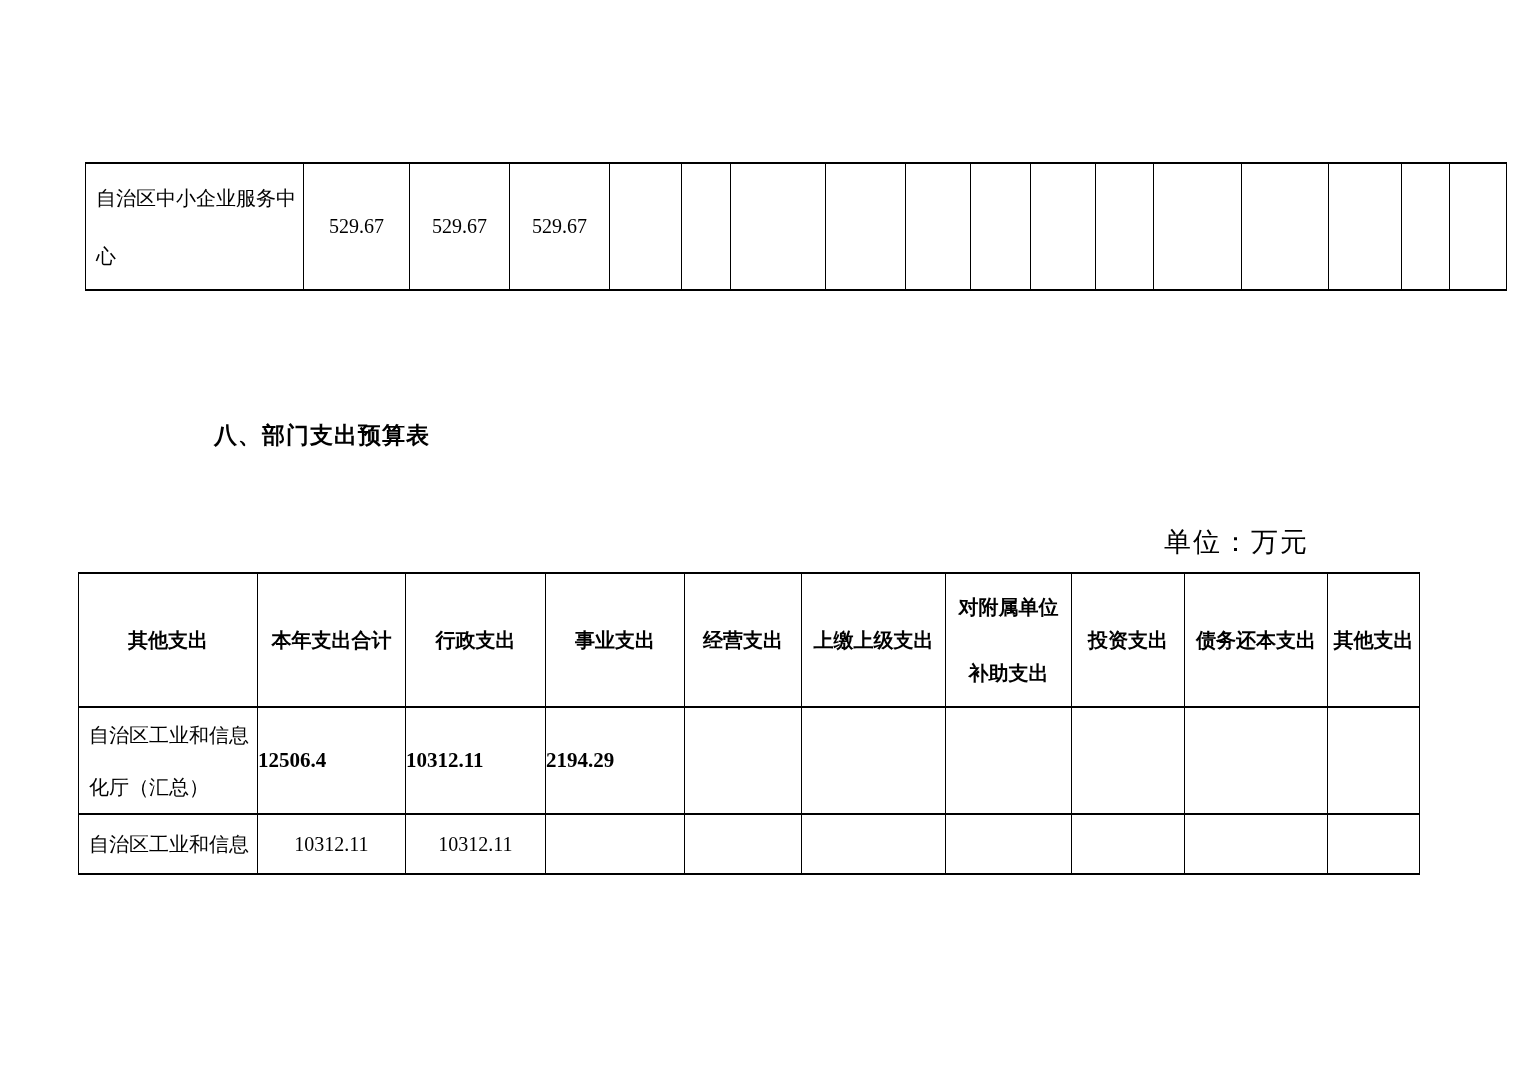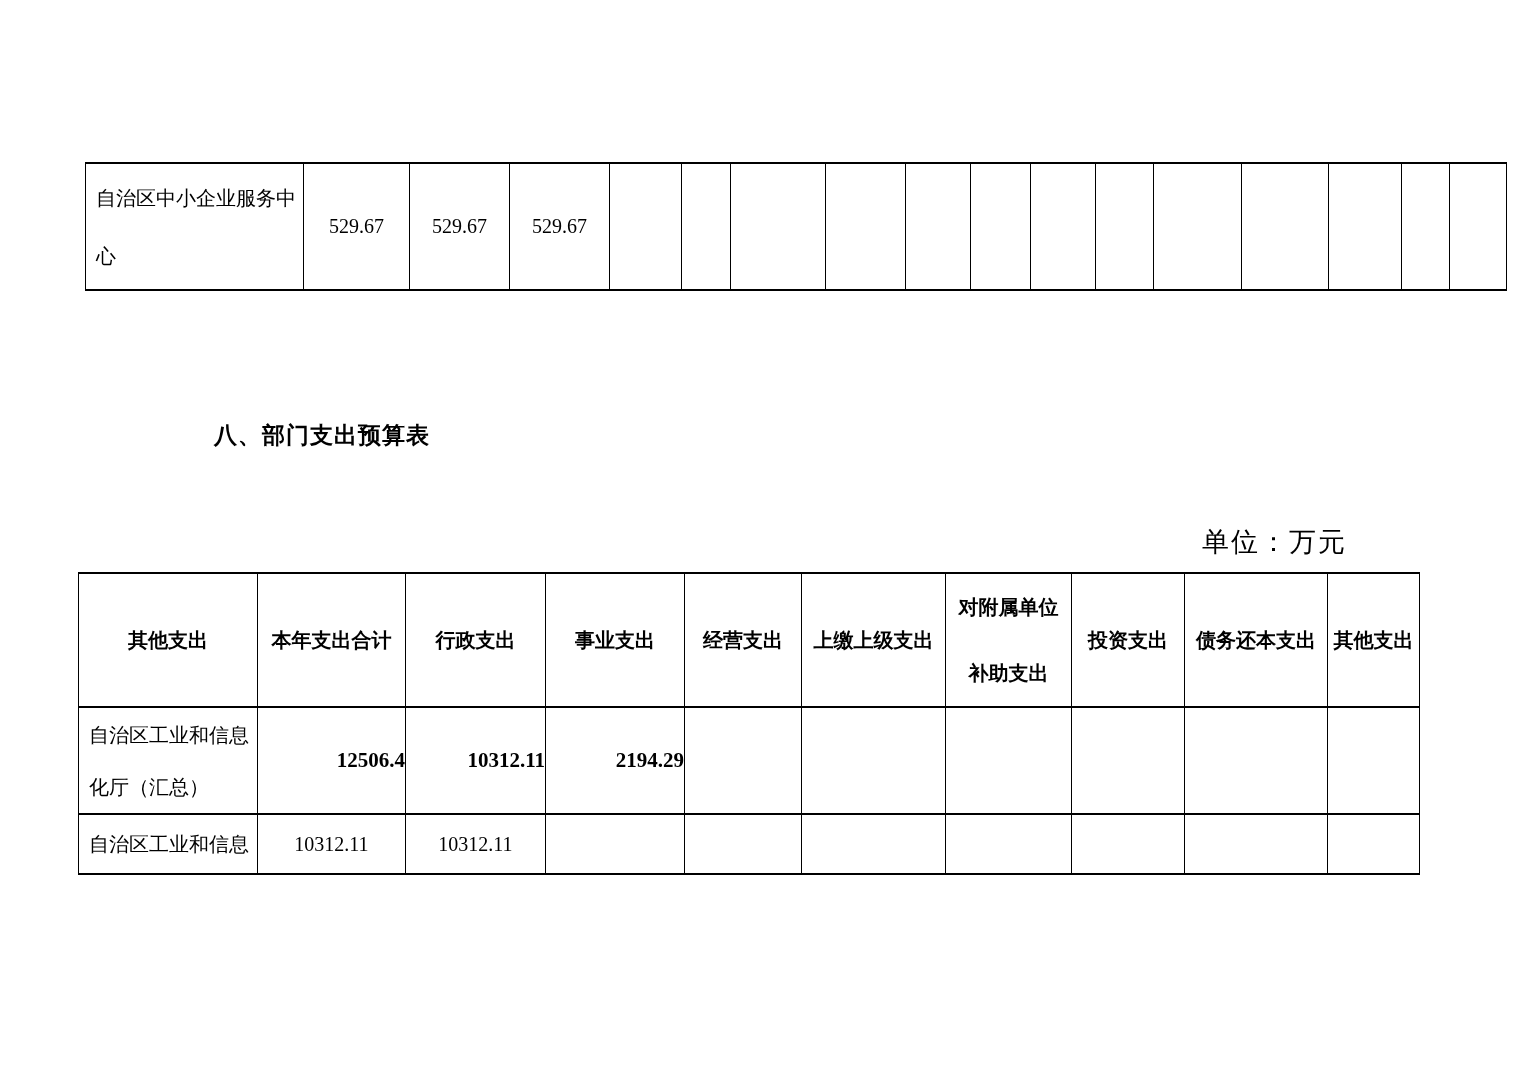--- a/index.html
+++ b/index.html
@@ -66,21 +66,21 @@
     left: 0;
     right: 0;
     top: 469px;
     text-align: center;
     font-weight: bold;
     font-size: 32px;
     letter-spacing: 3px;
   }
   .unit-label {
     position: absolute;
-    left: 1202px;
+    left: 1164px;
     top: 524px;
     font-size: 27px;
     letter-spacing: 2px;
     text-align: right;
   }
 
   
   .expense-table { left: 78px; top: 572px; width: 1341px; }
   .expense-table tr.hrow { height: 119px; }
   .expense-table tr.r1 { height: 107px; }
@@ -95,21 +95,21 @@
   }
   .expense-table th.subsidy { padding: 0 12px; }
   .bname {
     text-align: left;
     font-size: 20px;
     line-height: 52px;
     padding: 0 4px 0 10px;
   }
   .bname.single { line-height: normal; }
   .bnum-bold {
-    text-align: right;
+    text-align: left;
     font-size: 21px;
     font-weight: bold;
   }
   .bnum {
     text-align: center;
     font-size: 20px;
   }
 
   .page-number {
     position: absolute;

